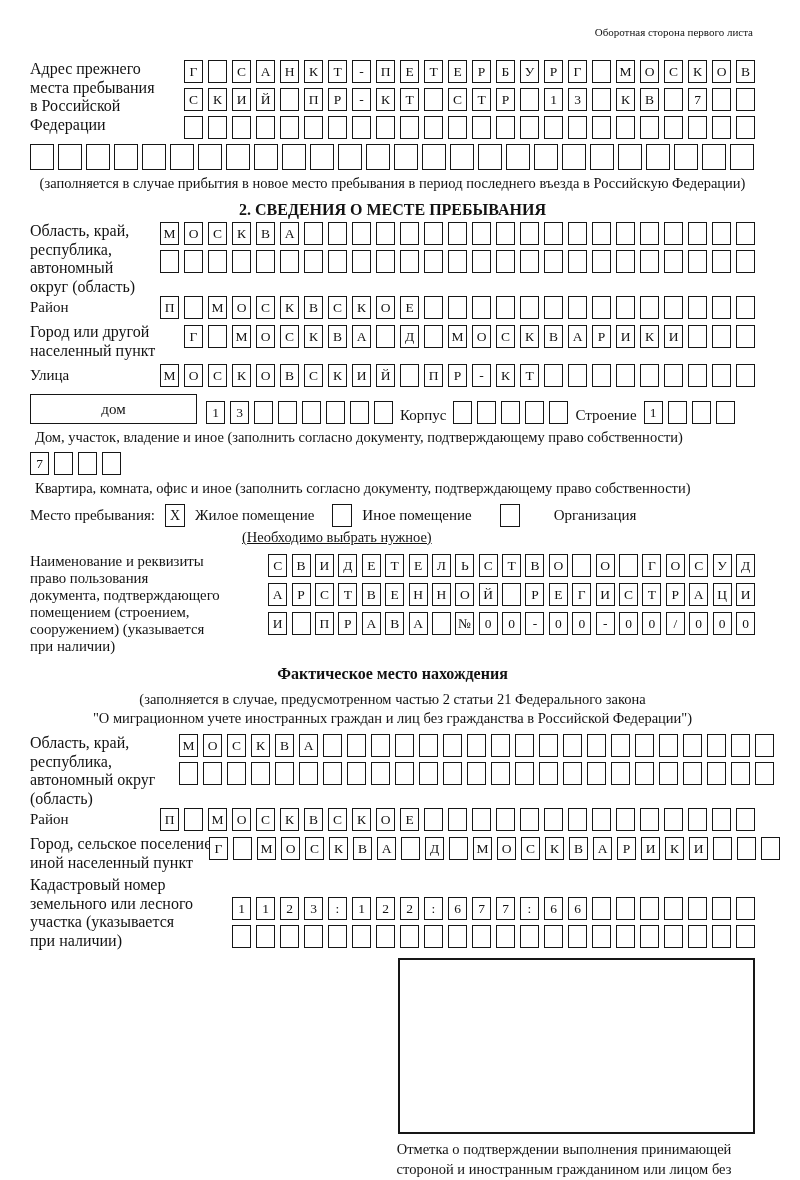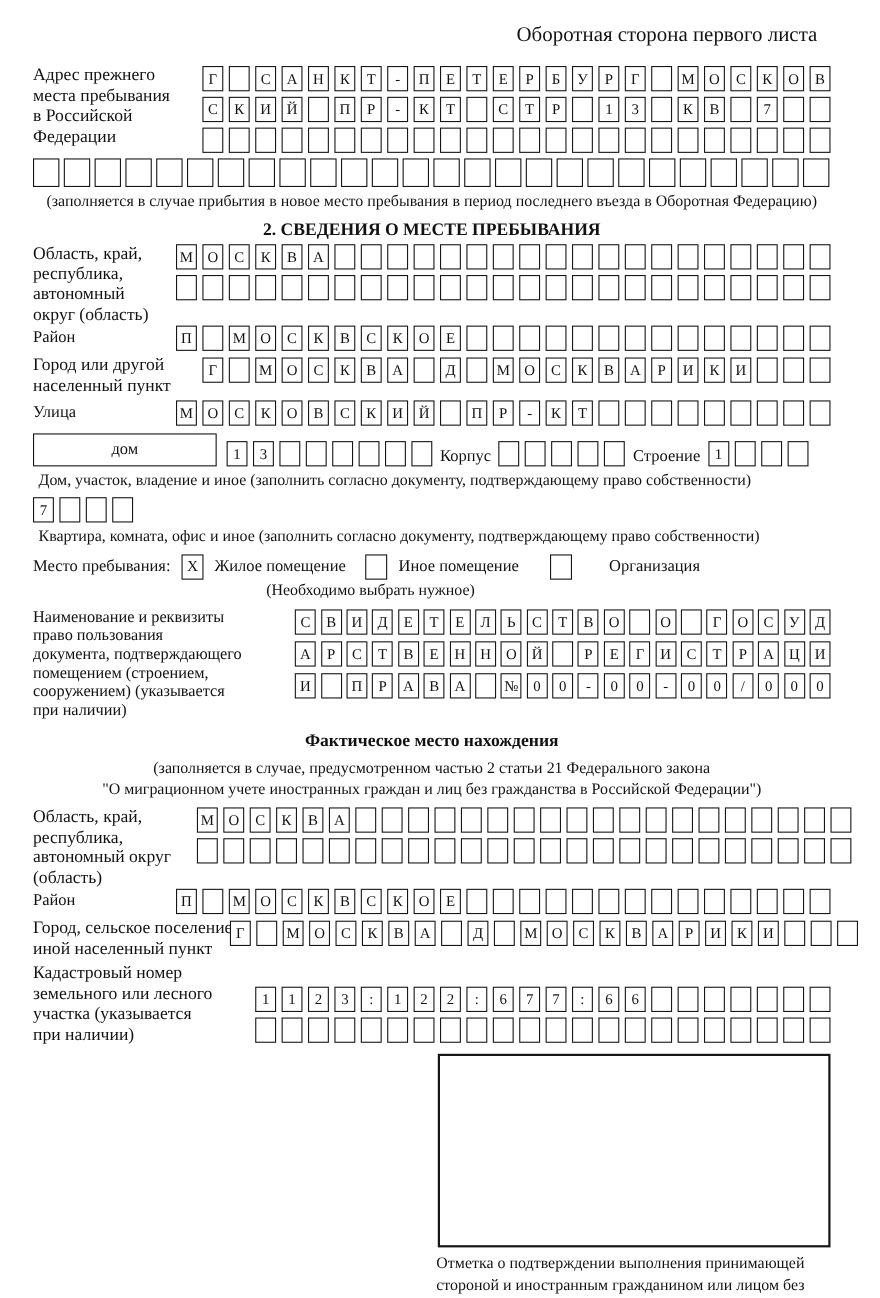--- a/index.html
+++ b/index.html
@@ -2,21 +2,21 @@
 <html><head>
 <meta charset="utf-8">
 <style>
   html,body{margin:0;padding:0;background:#fff;}
   .page{
     position:relative;width:800px;height:1180px;box-sizing:border-box;
     background:#fff;color:#121212;overflow:hidden;
     padding:22px 45px 0 30px;
     font-family:"Liberation Serif","DejaVu Serif",serif;
   }
-  .hdr{text-align:right;font-size:19px;line-height:20px;margin-right:12px;}
+  .hdr{text-align:right;font-size:11px;line-height:20px;margin-right:2px;}
   .row-flex{display:flex;align-items:flex-start;}
   .lbl{font-size:16px;line-height:18.5px;flex:none;}
   .lbl .line{white-space:nowrap;}
   .w150{width:150px;} .w125{width:125px;} .w149{width:149px;} .w226{width:226px;} .w197{width:197px;}
   .grid-col{margin-left:auto;display:flex;flex-direction:column;row-gap:5px;}
   .cellrow{display:flex;gap:5px;flex:none;}
   .cell{
     box-sizing:border-box;width:19px;height:23px;border:1.7px solid #161616;
     display:flex;align-items:center;justify-content:center;
     font-size:13.5px;line-height:1;background:#fff;flex:none;
@@ -36,21 +36,21 @@
     display:flex;align-items:center;justify-content:center;font-size:15px;background:#fff;flex:none;
   }
   .dom-box{width:167px;margin-right:9px;}
   .kv-box{width:205px;margin-right:11px;}
   .inline-lbl{font-size:15px;white-space:nowrap;margin:0 7px;}
   .stay-row{display:flex;align-items:center;margin-top:6px;font-size:15px;}
   .checkbox{
     box-sizing:border-box;width:20px;height:23px;border:1.7px solid #161616;
     display:flex;align-items:center;justify-content:center;font-size:14px;flex:none;
   }
-  .hint{font-size:14.5px;line-height:19px;margin-left:212px;margin-top:1px;}
+  .hint{font-size:14.5px;line-height:19px;margin-left:212px;margin-top:1px;text-decoration:underline;}
   .doc-lbl{font-size:14.8px;line-height:17px;}
   .doc-grids{margin-left:auto;display:flex;flex-direction:column;row-gap:6px;padding-top:1px;}
   .fact-title{font-weight:bold;font-size:16px;line-height:20px;text-align:center;margin-top:9px;}
   .fact-note{font-size:14.5px;line-height:19px;text-align:center;margin-top:6px;}
   .cad-grids{margin-left:auto;display:flex;flex-direction:column;row-gap:5px;padding-top:21px;}
   .stamp-box{
     box-sizing:border-box;width:357px;height:176px;border:2px solid #161616;
     margin-left:auto;margin-top:8px;background:#fff;
   }
   .stamp-caption{
@@ -176,21 +176,21 @@
       <span class="cell"></span>
       <span class="cell"></span>
       <span class="cell"></span>
       <span class="cell"></span>
       <span class="cell"></span>
       <span class="cell"></span>
       <span class="cell"></span>
       <span class="cell"></span>
       <span class="cell"></span>
     </div>
-  <div class="note center mt4">(заполняется в случае прибытия в новое место пребывания в период последнего въезда в Оборотная Федерацию)</div>
+  <div class="note center mt4">(заполняется в случае прибытия в новое место пребывания в период последнего въезда в Российскую Федерации)</div>
 
   <div class="h2">2. СВЕДЕНИЯ О МЕСТЕ ПРЕБЫВАНИЯ</div>
 
   <div class="row-flex mt2">
     <div class="lbl w125">
         <div class="line">Область, край,</div>
         <div class="line">республика,</div>
         <div class="line">автономный</div>
         <div class="line">округ (область)</div>
       </div>

